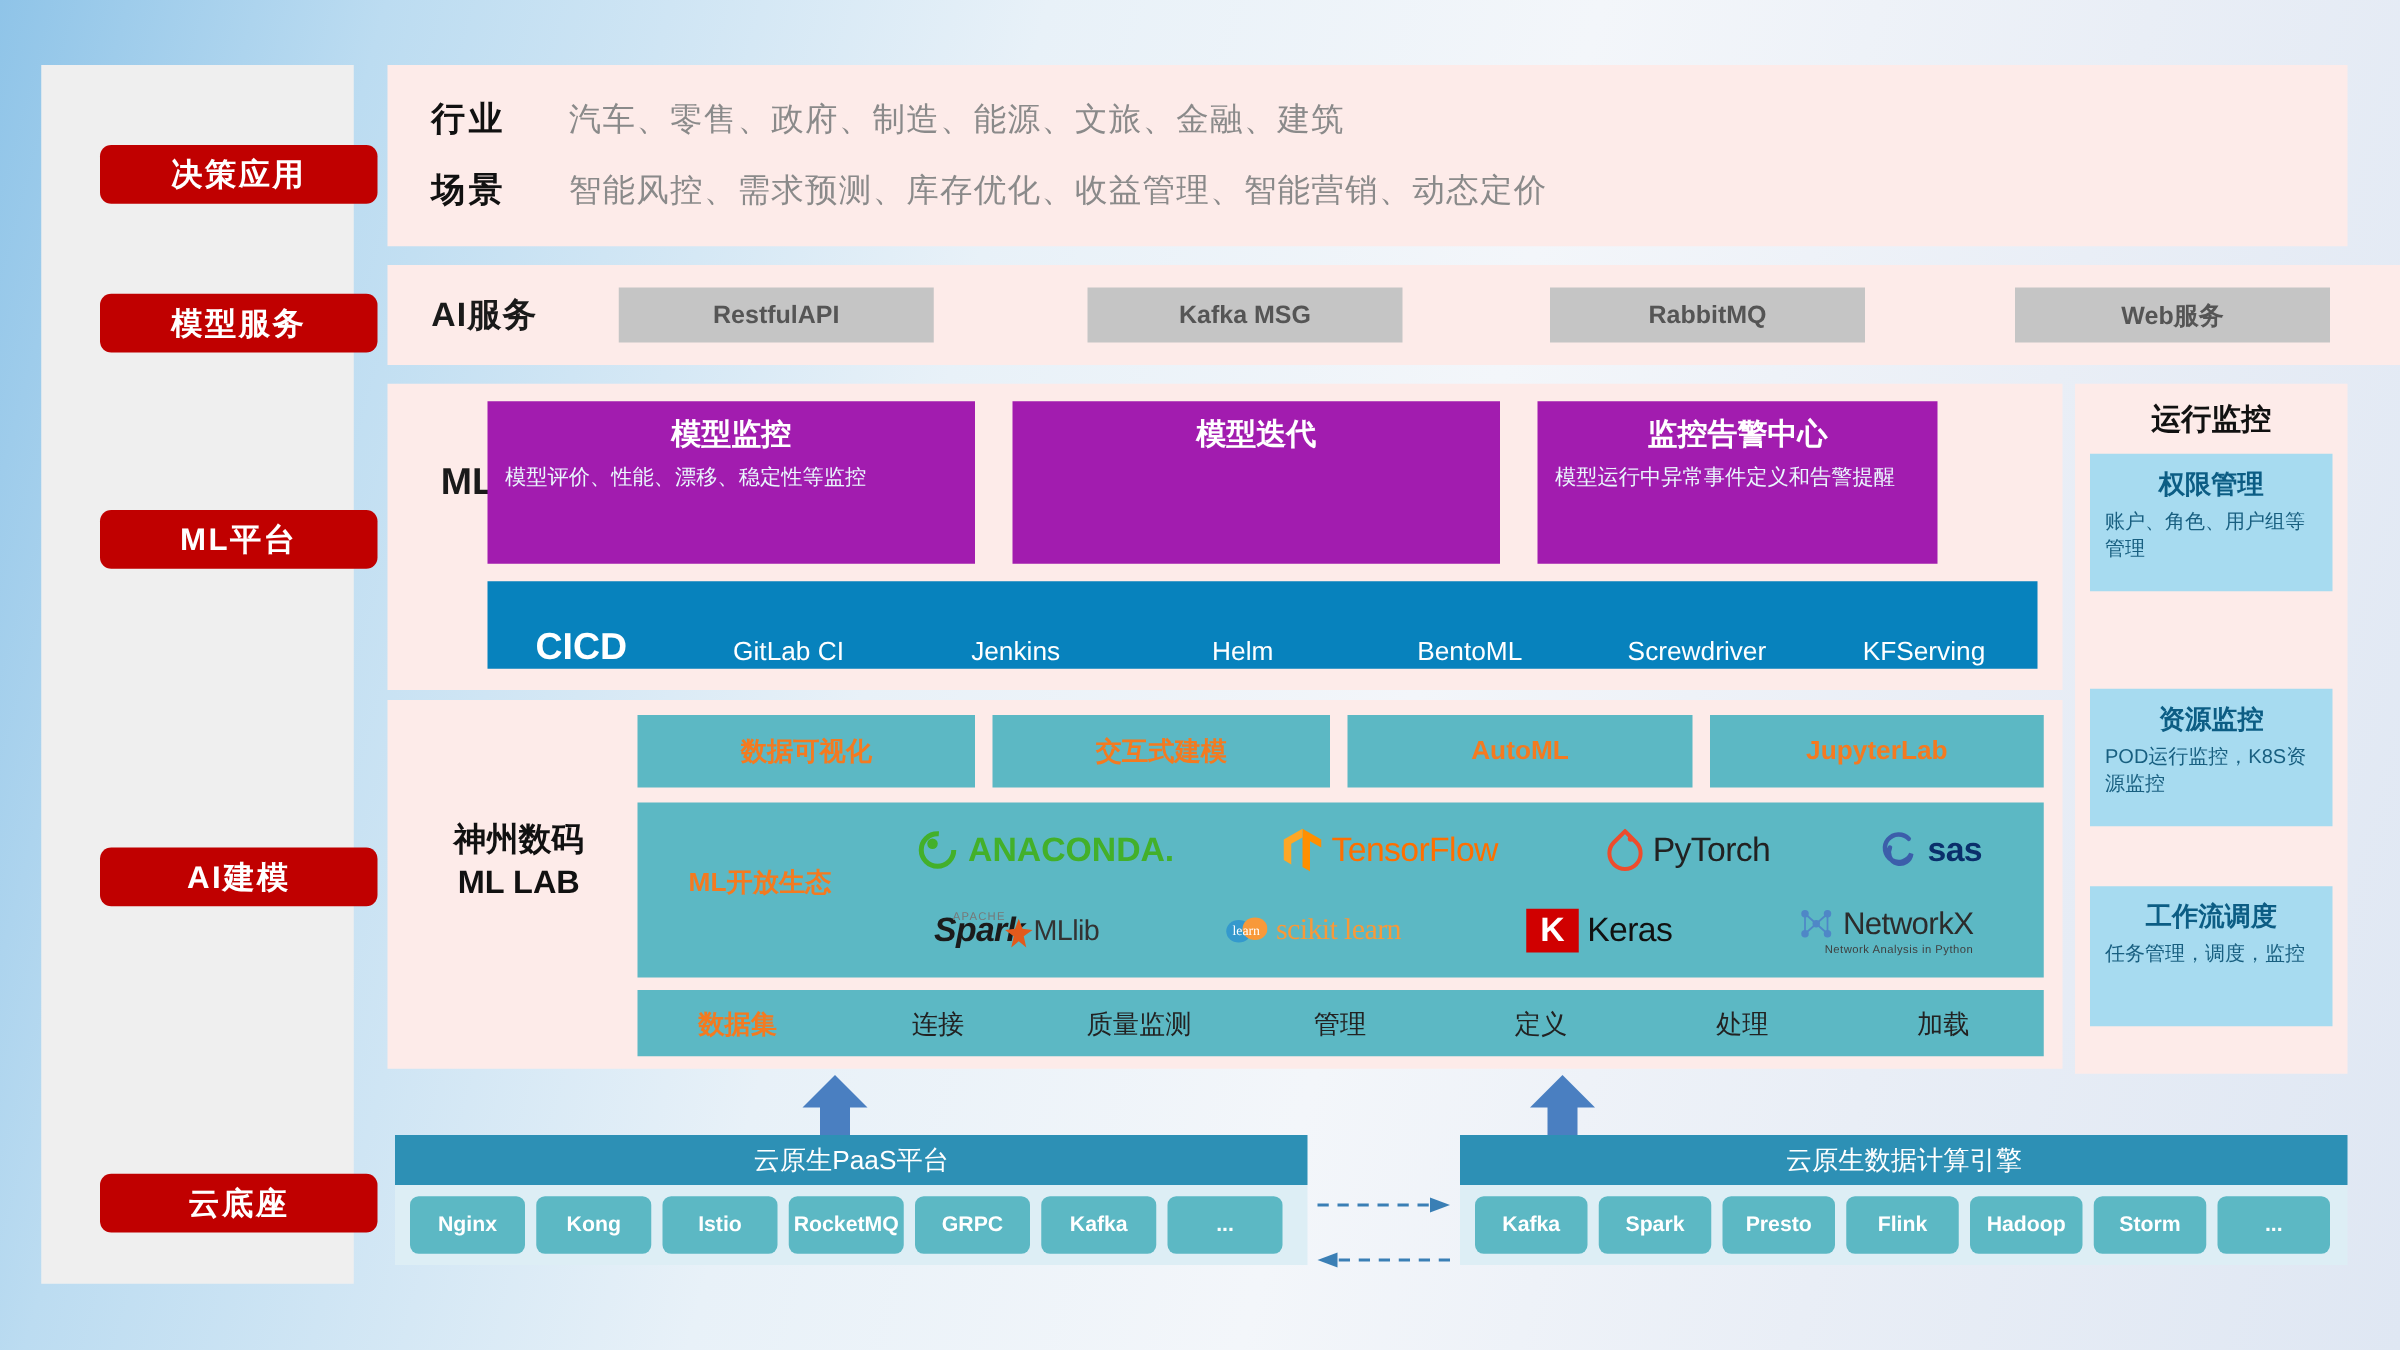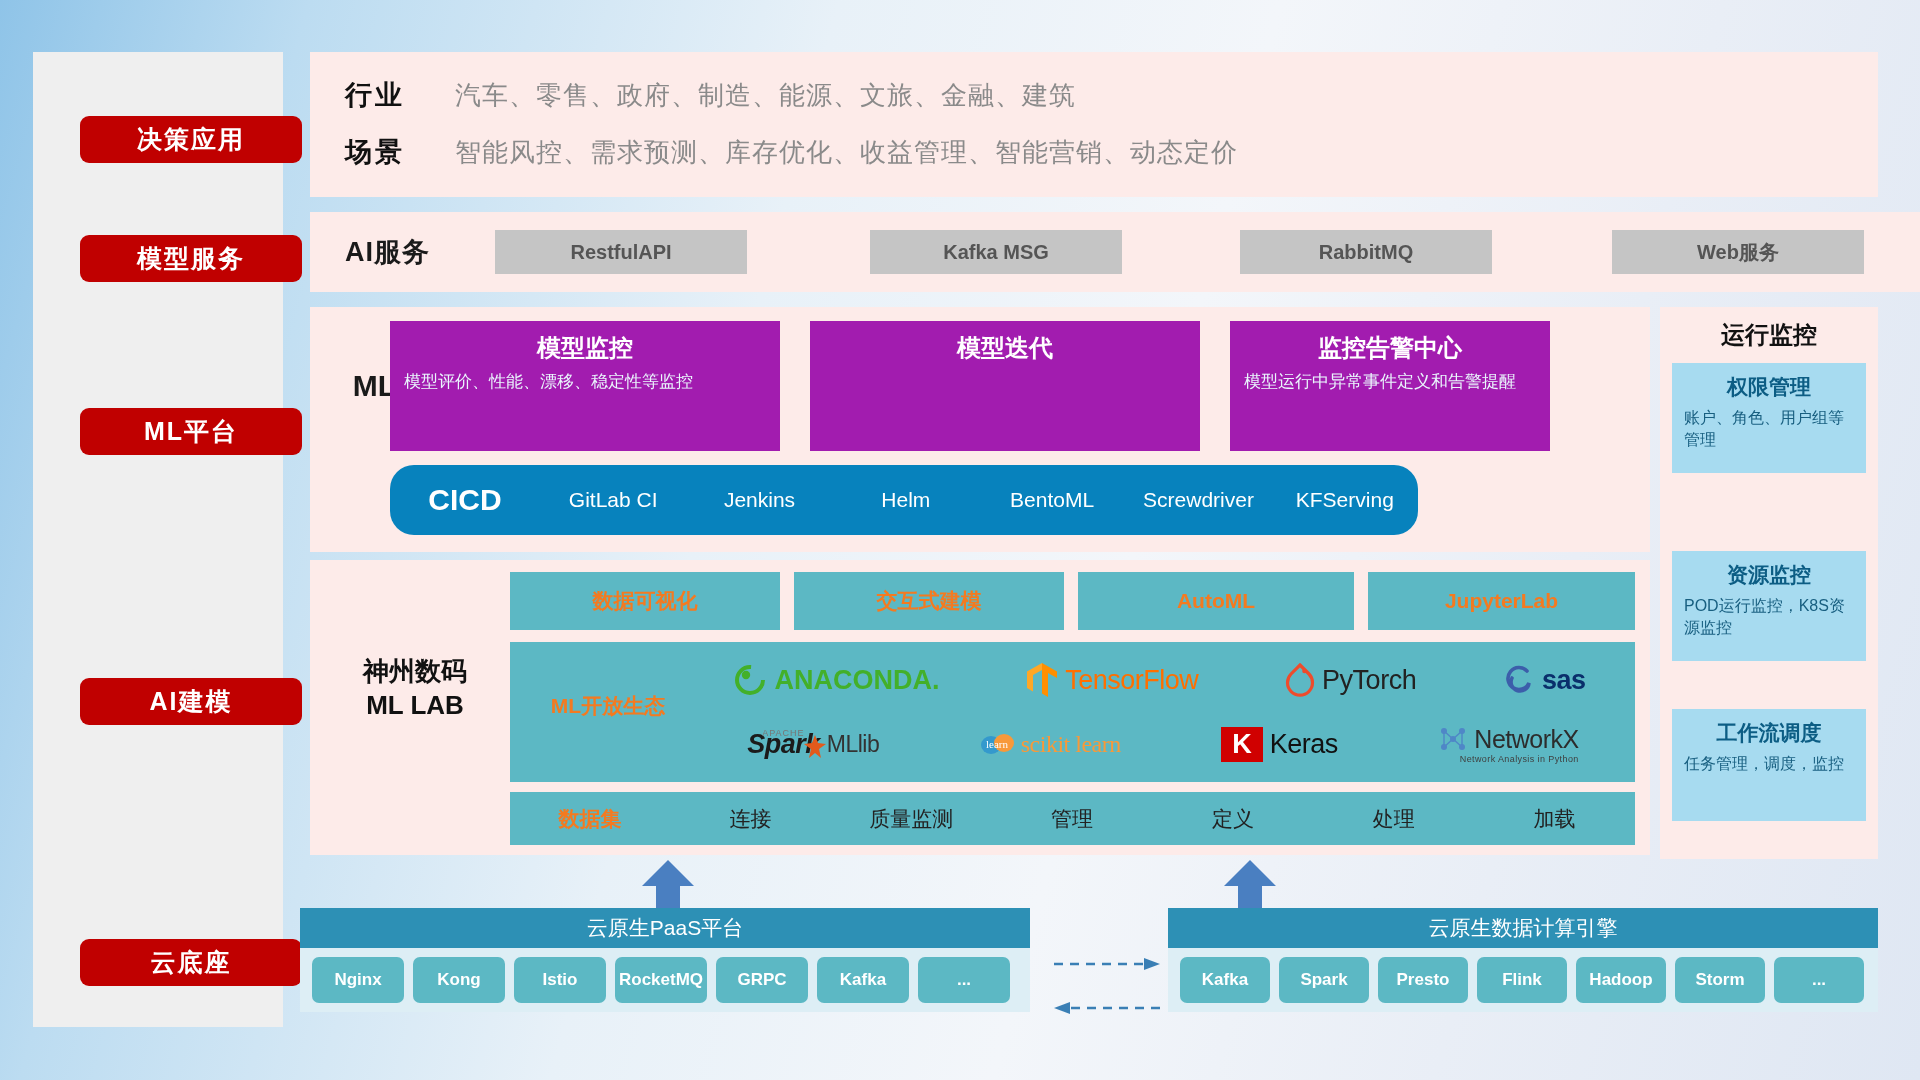--- a/index.html
+++ b/index.html
@@ -31,22 +31,22 @@
   #band-ai{left:310px;top:212px;width:1616px;height:80px;}
   .gray-pill{position:absolute;top:18px;height:44px;background:#c5c5c5;color:#555;font-size:20px;
     font-weight:bold;display:flex;align-items:center;justify-content:center;}
 
   
   #band-mlops{left:310px;top:307px;width:1340px;height:245px;}
   #band-run{left:1660px;top:307px;width:218px;height:552px;}
   .mlops-card{position:absolute;background:#a21caf;color:#fff;box-sizing:border-box;padding:12px 14px 10px;}
   .mlops-card .t{font-size:24px;font-weight:bold;text-align:center;line-height:1.25;margin-bottom:7px;}
   .mlops-card .d{font-size:17px;line-height:1.42;color:#eaf6fd;}
-  #cicd{position:absolute;left:80px;top:158px;width:1028px;height:70px;background:#0782bd;
-    color:#fff;display:flex;align-items:center;border-radius:24px;}
+  #cicd{position:absolute;left:80px;top:158px;width:1240px;height:70px;background:#0782bd;
+    color:#fff;display:flex;align-items:flex-end;}
   #cicd .lead{font-size:30px;font-weight:bold;width:150px;text-align:center;flex:0 0 auto;}
   #cicd .cell{flex:1 1 0;font-size:21px;text-align:center;line-height:1.25;overflow:hidden;}
 
   
   .run-title{position:absolute;left:0;top:12px;width:100%;text-align:center;font-size:24px;font-weight:bold;color:#111;}
   .run-card{position:absolute;left:12px;width:194px;background:#a7dbf0;box-sizing:border-box;padding:10px 12px;}
   .run-card .t{font-size:21px;font-weight:bold;color:#0c5d84;text-align:center;margin-bottom:6px;}
   .run-card .d{font-size:16px;color:#185f80;line-height:1.4;}
 
   
@@ -254,21 +254,21 @@
     </div>
   </div>
 
   <svg class="updart" style="left:640px;top:860px" width="56" height="52">
     <polygon points="28,0 54,26 40,26 40,52 16,52 16,26 2,26" fill="#4a7fc1"></polygon>
   </svg>
   <svg class="updart" style="left:1222px;top:860px" width="56" height="52">
     <polygon points="28,0 54,26 40,26 40,52 16,52 16,26 2,26" fill="#4a7fc1"></polygon>
   </svg>
 
-  <div class="cloudwrap" style="left:300px;top:908px;width:730px">
+  <div class="cloudwrap" style="left:316px;top:908px;width:730px">
     <div class="cloud-head">云原生PaaS平台</div>
     <div class="cloud-body">
       <div class="chip" style="width:92px">Nginx</div>
       <div class="chip" style="width:92px">Kong</div>
       <div class="chip" style="width:92px">Istio</div>
       <div class="chip" style="width:92px">RocketMQ</div>
       <div class="chip" style="width:92px">GRPC</div>
       <div class="chip" style="width:92px">Kafka</div>
       <div class="chip" style="width:92px">...</div>
     </div>

